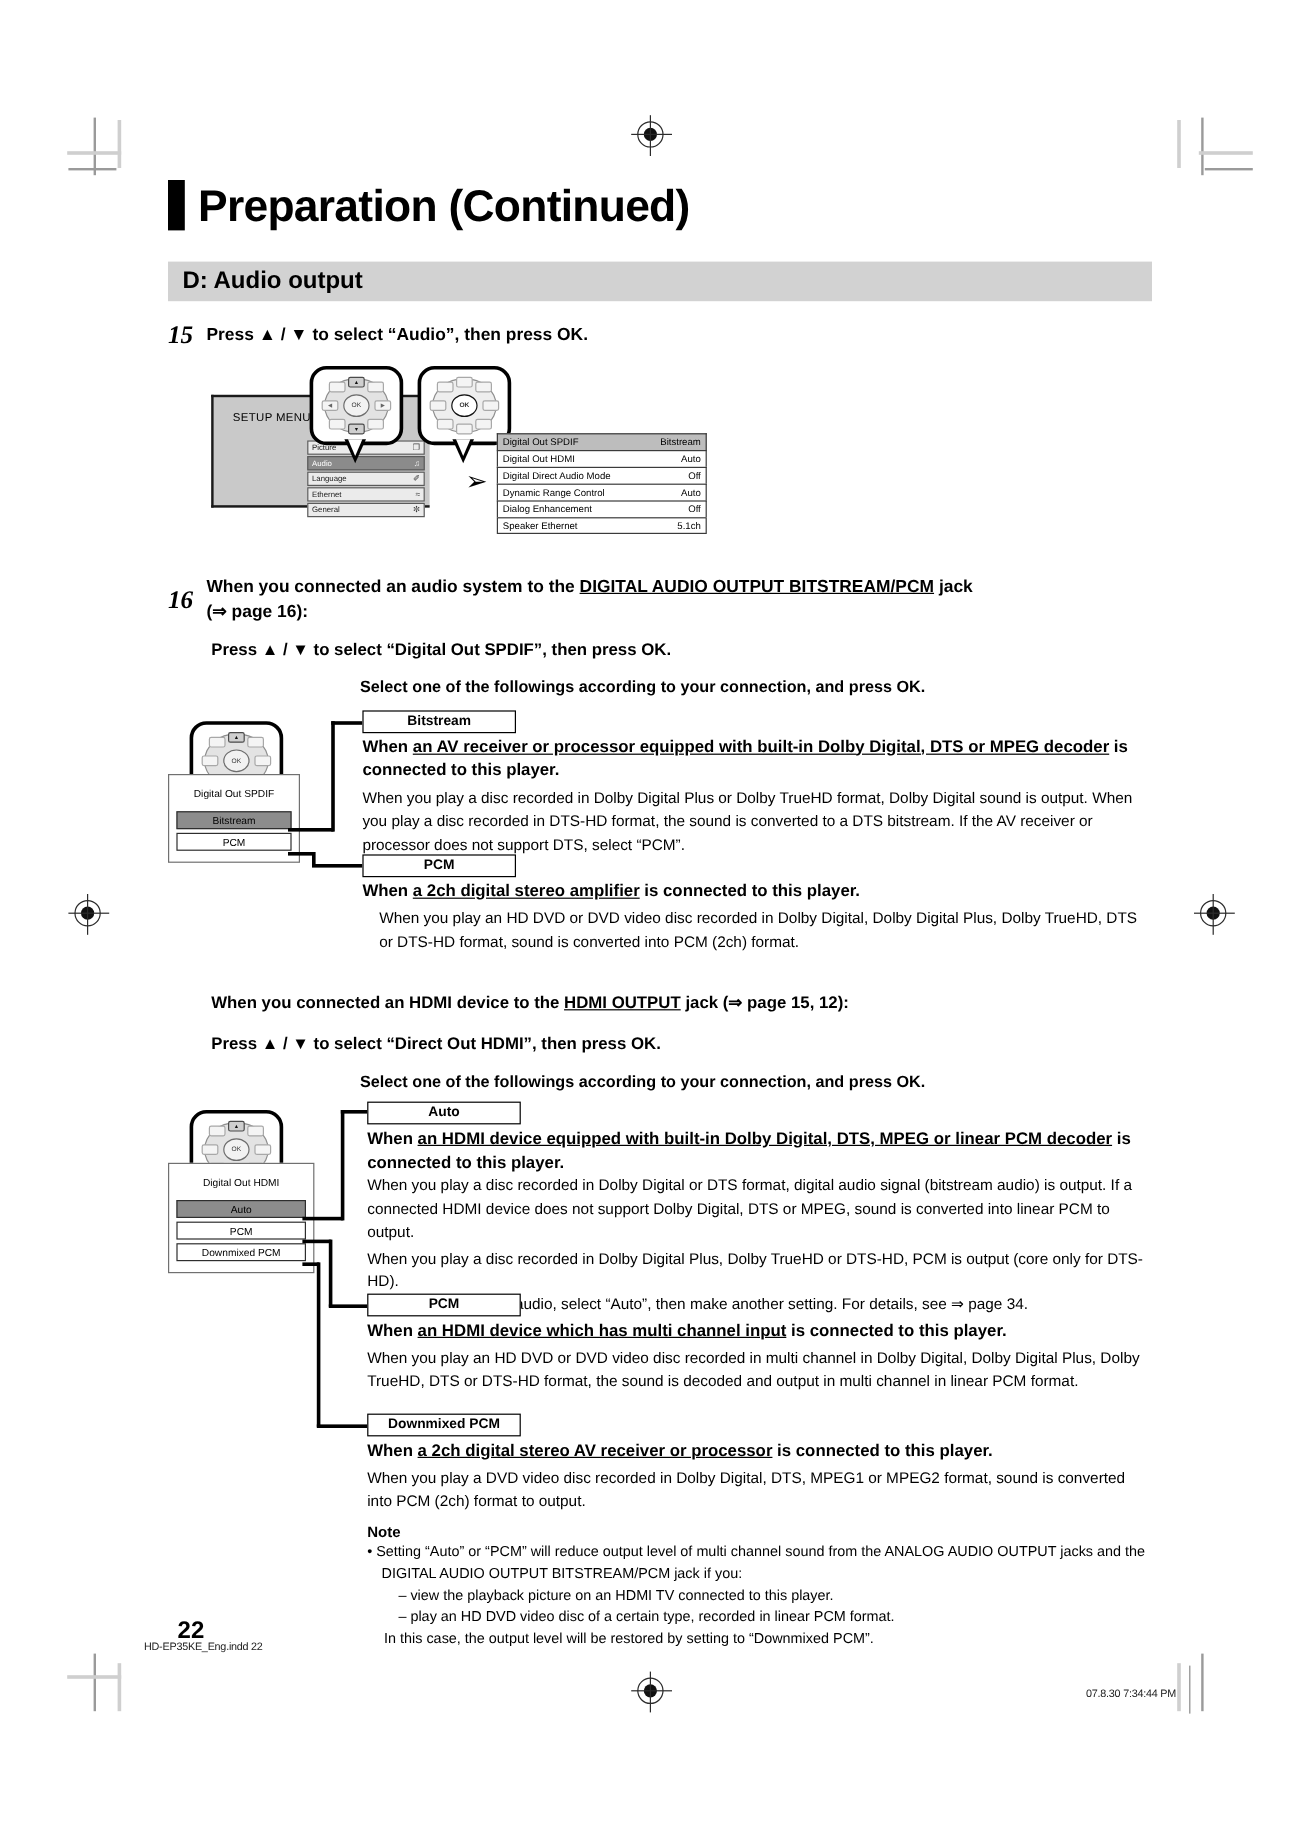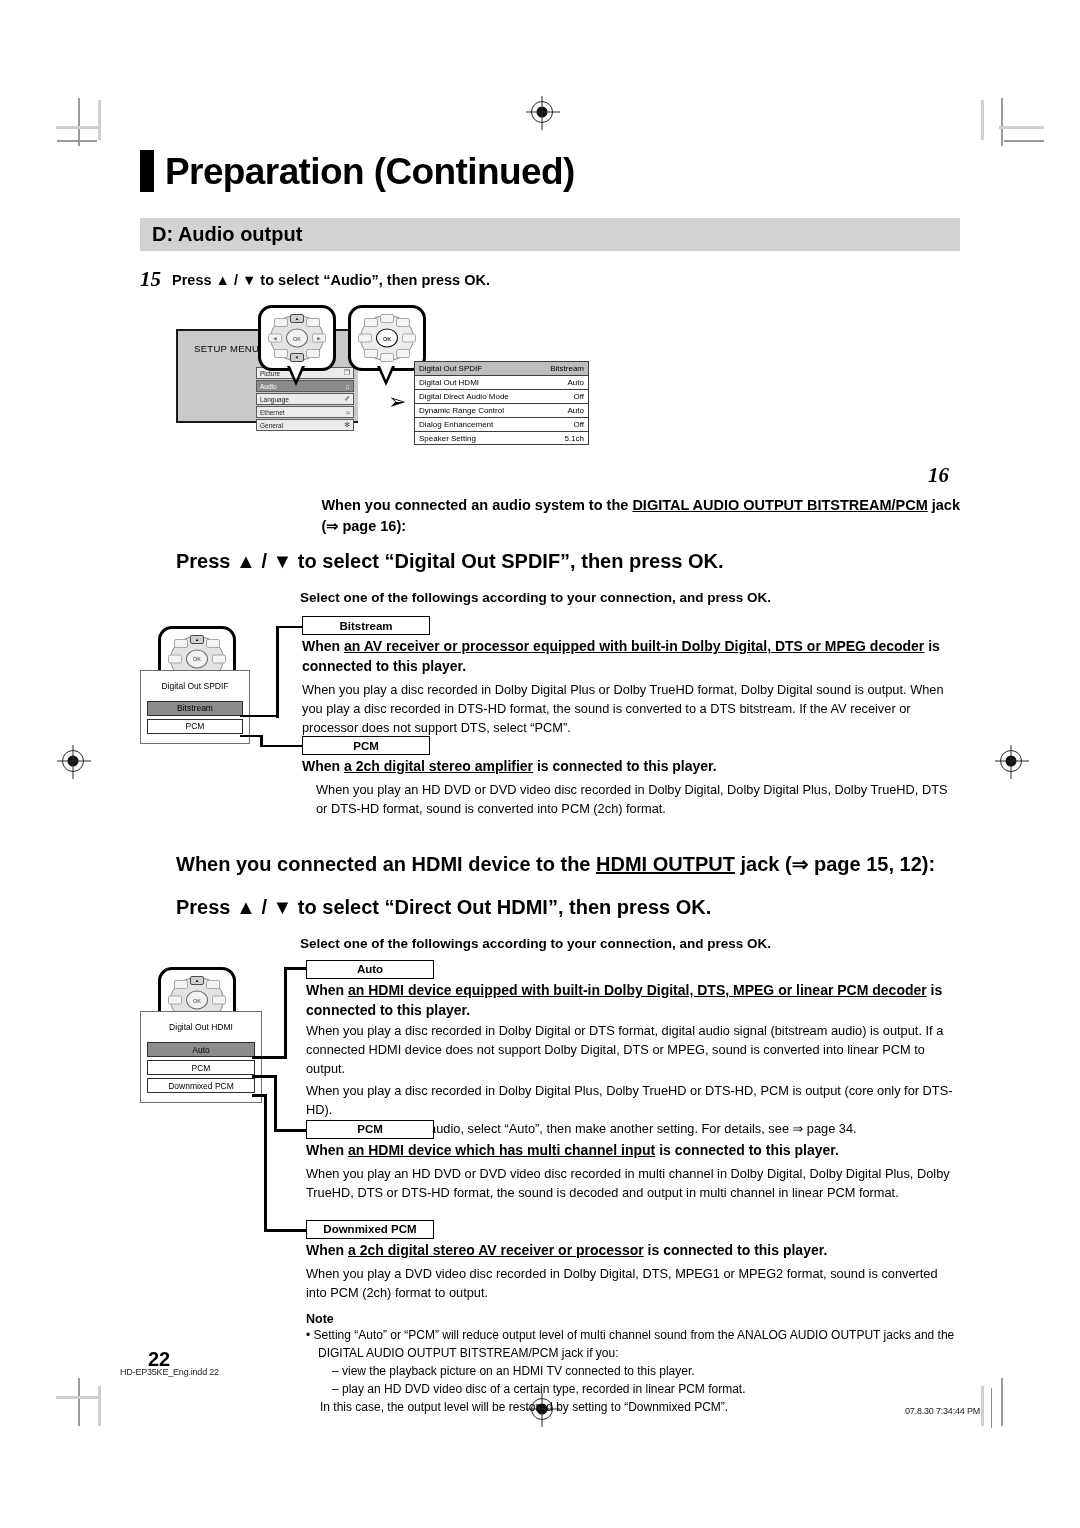--- a/index.html
+++ b/index.html
@@ -78,34 +78,34 @@
 
   .section-band {
     background: #d2d2d2;
     padding: 5px 0 5px 12px;
     font-size: 20px;
     font-weight: bold;
     margin-bottom: 16px;
   }
 
   
-  .step { display: flex; align-items: flex-end; margin-bottom: 4px; }
+  .step { display: flex; align-items: center; margin-bottom: 4px; }
   .step-num {
     font-size: 21px;
     font-weight: bold;
     font-style: italic;
     font-family: "Liberation Serif", serif;
     width: 32px;
     flex: 0 0 32px;
     line-height: 1.15;
   }
   .step-body { flex: 1; font-size: 14.5px; font-weight: bold; line-height: 1.45; }
   .u { text-decoration: underline; }
 
-  .sub-bold { font-size: 20px; font-weight: bold; line-height: 1.45; }
+  .sub-bold { font-size: 14px; font-weight: bold; line-height: 1.45; }
   .indent-1 { margin-left: 36px; }
   .indent-2 { margin-left: 160px; }
 
   
   .fig-setup { position: relative; height: 150px; margin: 8px 0 4px 36px; }
   .tv-panel {
     position: absolute;
     left: 0; top: 30px;
     width: 180px; height: 90px;
     background: #c9c9c9;
@@ -444,27 +444,27 @@
       </div>
       <div class="set-row">
         <span>Dynamic Range Control</span>
         <span>Auto</span>
       </div>
       <div class="set-row">
         <span>Dialog Enhancement</span>
         <span>Off</span>
       </div>
       <div class="set-row">
-        <span>Speaker Setting</span>
+        <span>Speaker Ethernet</span>
         <span>5.1ch</span>
       </div>
     </div>
   </div>
 
-  <div class="step" style="margin-top:14px;flex-direction:column;">
+  <div class="step" style="margin-top:30px;">
     <div class="step-num">16</div>
     <div class="step-body">
       <span>When you connected an audio system to the </span><span class="u">DIGITAL AUDIO OUTPUT BITSTREAM/PCM</span><span> jack</span>
       <div>(⇒ page 16):</div>
     </div>
   </div>
 
   <div class="sub-bold indent-1" style="margin-top:10px;">Press ▲ / ▼ to select “Digital Out SPDIF”, then press OK.</div>
   <div class="sub-bold indent-2" style="margin-top:12px;font-size:13.5px;">Select one of the followings according to your connection, and press OK.</div>
 

